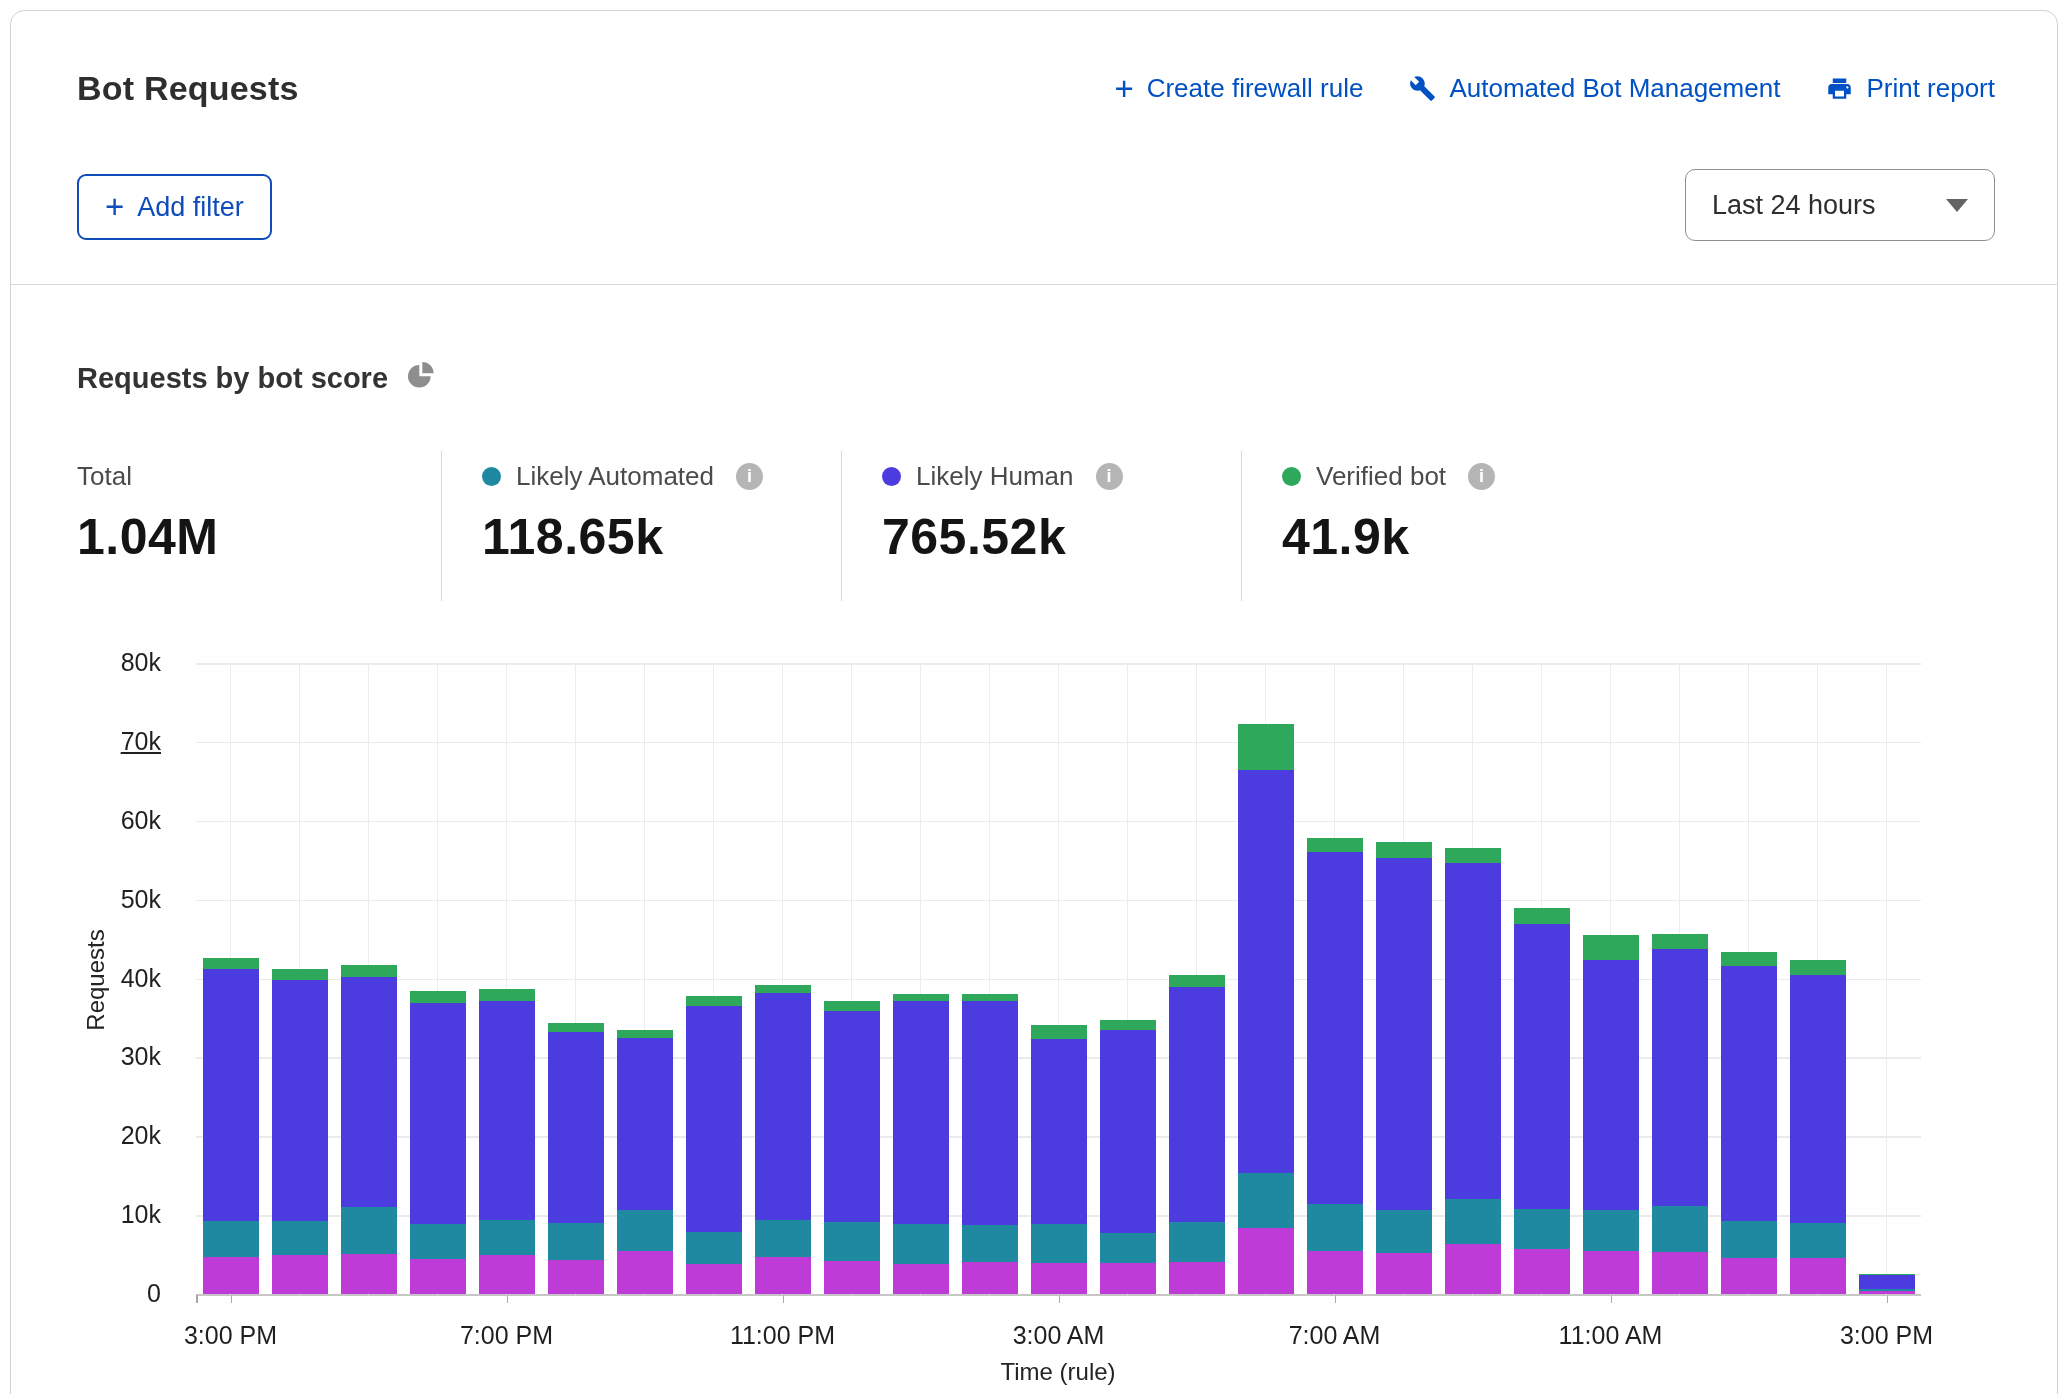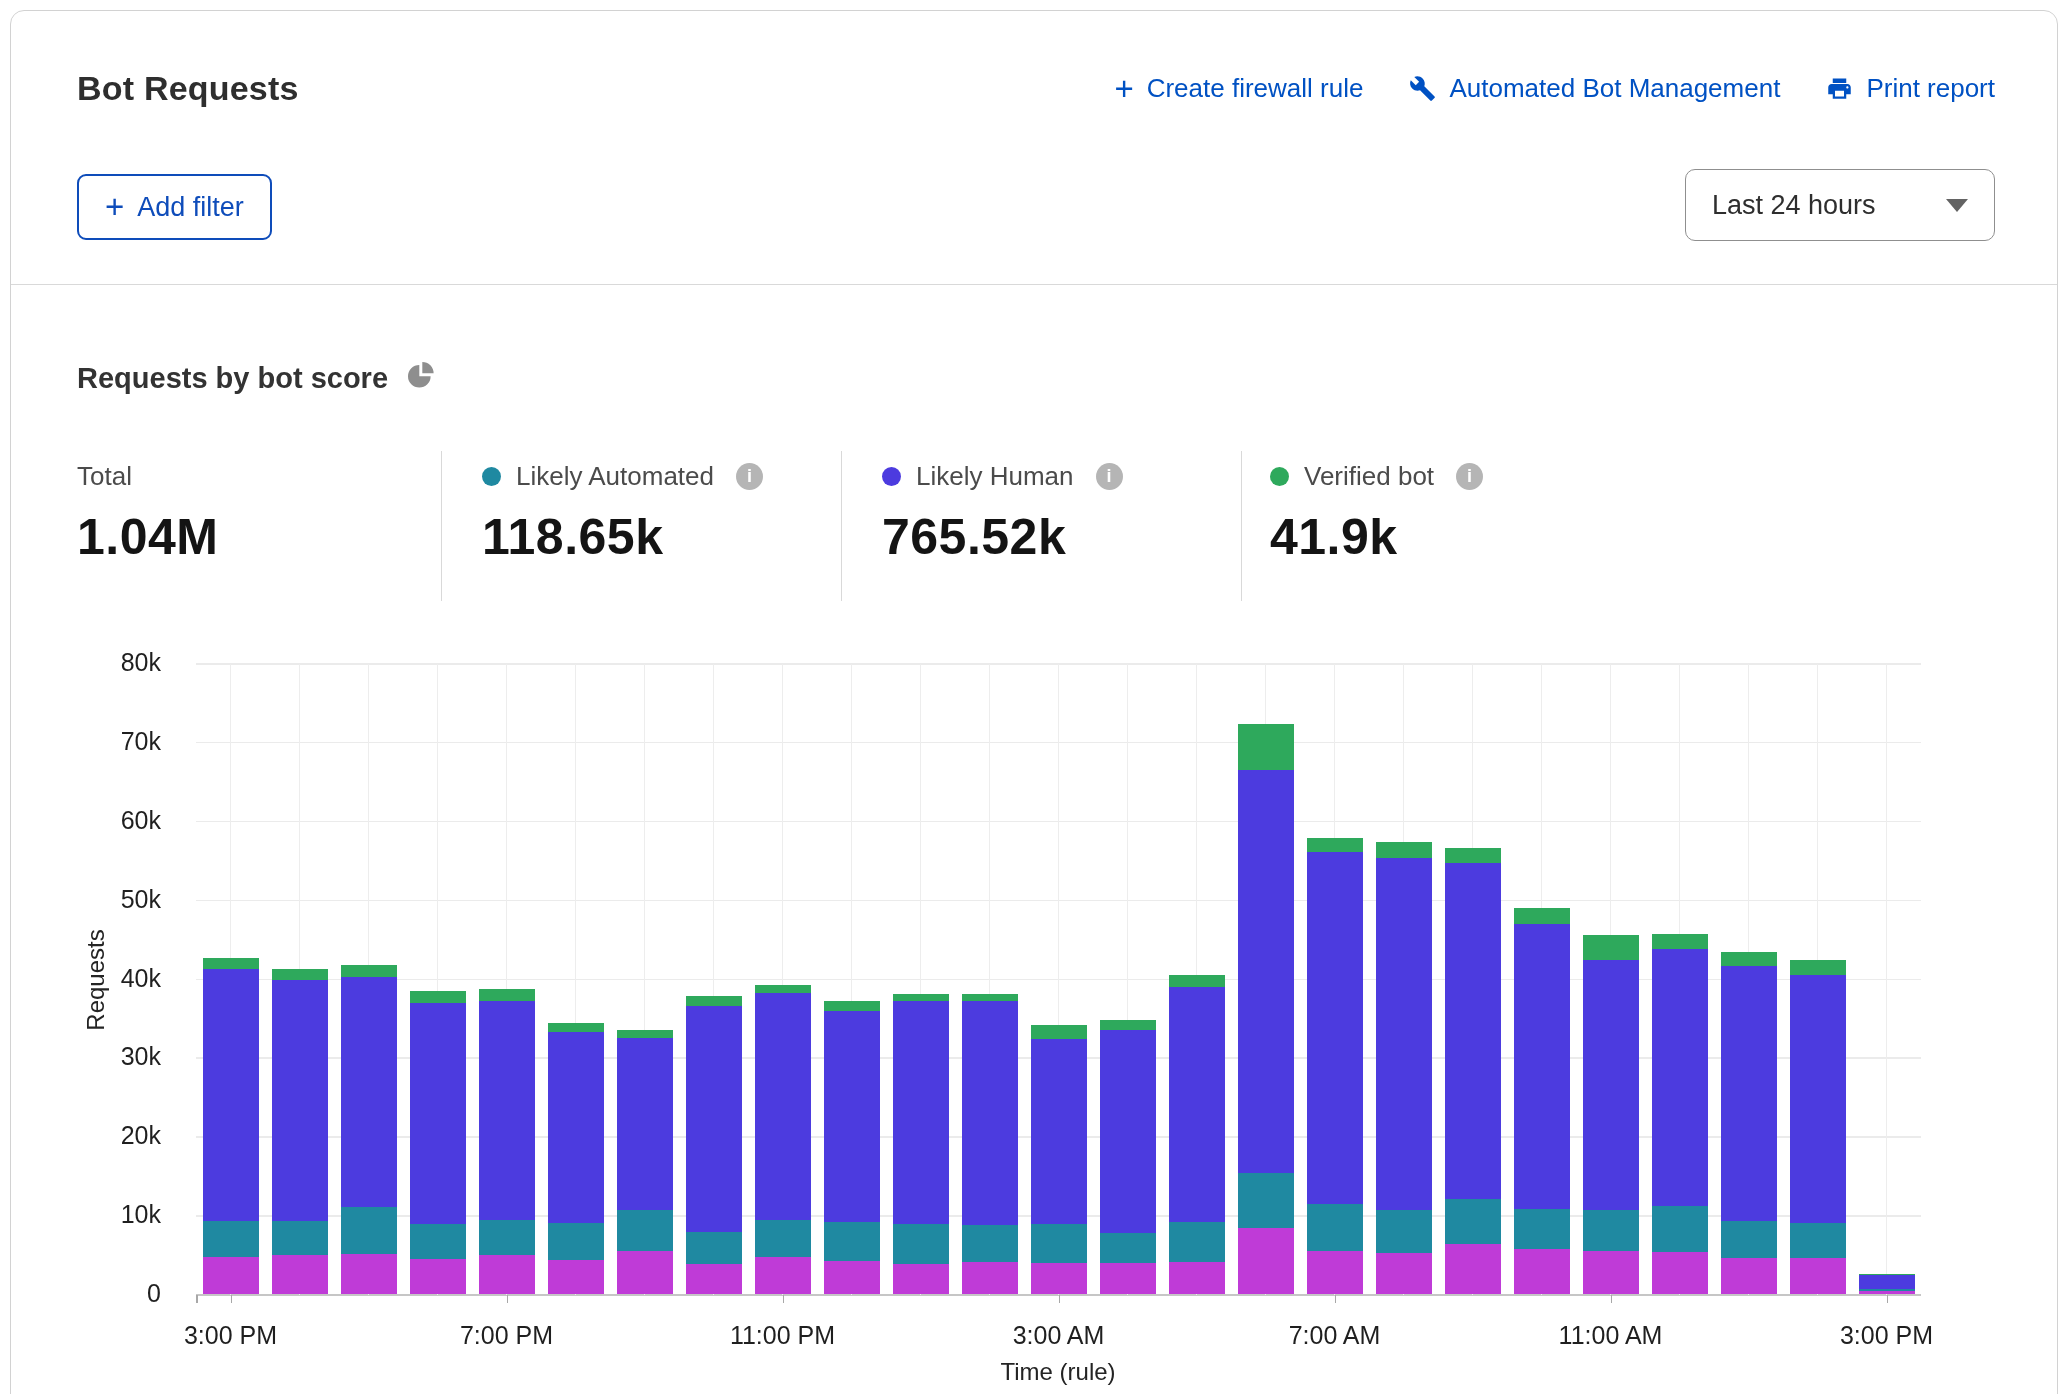--- a/index.html
+++ b/index.html
@@ -29,21 +29,21 @@
     color:#2e2e2e; cursor:pointer; }
   .caret { margin-left:auto; width:0; height:0; border-left:11px solid transparent;
     border-right:11px solid transparent; border-top:13px solid #636363; }
   
   .sec-title { position:absolute; left:66px; top:348px; display:flex; gap:17px;
     align-items:center; font-size:29px; font-weight:700; color:#333; }
   .stats { position:absolute; left:66px; top:440px; right:12px; display:flex; }
   .stat { height:150px; }
   .stat.c0 { width:364px; }
   .stat.c1,.stat.c2,.stat.c3 { width:400px; border-left:1.5px solid #d9d9d9; padding-left:40px; }
-  .stat.c4 { flex:1; border-left:1.5px solid #d9d9d9; padding-left:28px; }
+  .stat.c4 { flex:1; border-left:1.5px solid #d9d9d9; padding-left:40px; }
   .stat-label-row { display:flex; align-items:center; gap:15px; font-size:26px;
     color:#4b4b4b; margin-top:10px; }
   .dot { width:19px; height:19px; border-radius:50%; flex:0 0 auto; }
   .info { width:27px; height:27px; border-radius:50%; background:#b5b5b5; color:#fff;
     font-size:18px; font-weight:700; display:flex; align-items:center;
     justify-content:center; margin-left:7px; flex:0 0 auto; }
   .info::before { content:"i"; }
   .stat-value { font-size:50px; font-weight:700; color:#141414; margin-top:16px;
     letter-spacing:.5px; }
   
@@ -337,21 +337,21 @@
         </div>
       </div>
     <div class="xaxis-title">Time (rule)</div>
   <div class="ylab" style="top: 615px;">0</div>
       <div class="ylab" style="top: 536.125px;">10k</div>
       <div class="ylab" style="top: 457.25px;">20k</div>
       <div class="ylab" style="top: 378.375px;">30k</div>
       <div class="ylab" style="top: 299.5px;">40k</div>
       <div class="ylab" style="top: 220.625px;">50k</div>
       <div class="ylab" style="top: 141.75px;">60k</div>
-      <div class="ylab" style="top: 62.875px;">70k</div>
+      <div class="ylab" style="top: 62.875px; text-decoration: underline;">70k</div>
       <div class="ylab" style="top: -16px;">80k</div>
       <div class="xlab" style="left: 124.5px; top: 657px;">3:00 PM</div>
       <div class="xtick" style="left: 219.5px; top: 631px;"></div>
       <div class="xlab" style="left: 400.5px; top: 657px;">7:00 PM</div>
       <div class="xtick" style="left: 495.5px; top: 631px;"></div>
       <div class="xlab" style="left: 676.5px; top: 657px;">11:00 PM</div>
       <div class="xtick" style="left: 771.5px; top: 631px;"></div>
       <div class="xlab" style="left: 952.5px; top: 657px;">3:00 AM</div>
       <div class="xtick" style="left: 1047.5px; top: 631px;"></div>
       <div class="xlab" style="left: 1228.5px; top: 657px;">7:00 AM</div>

